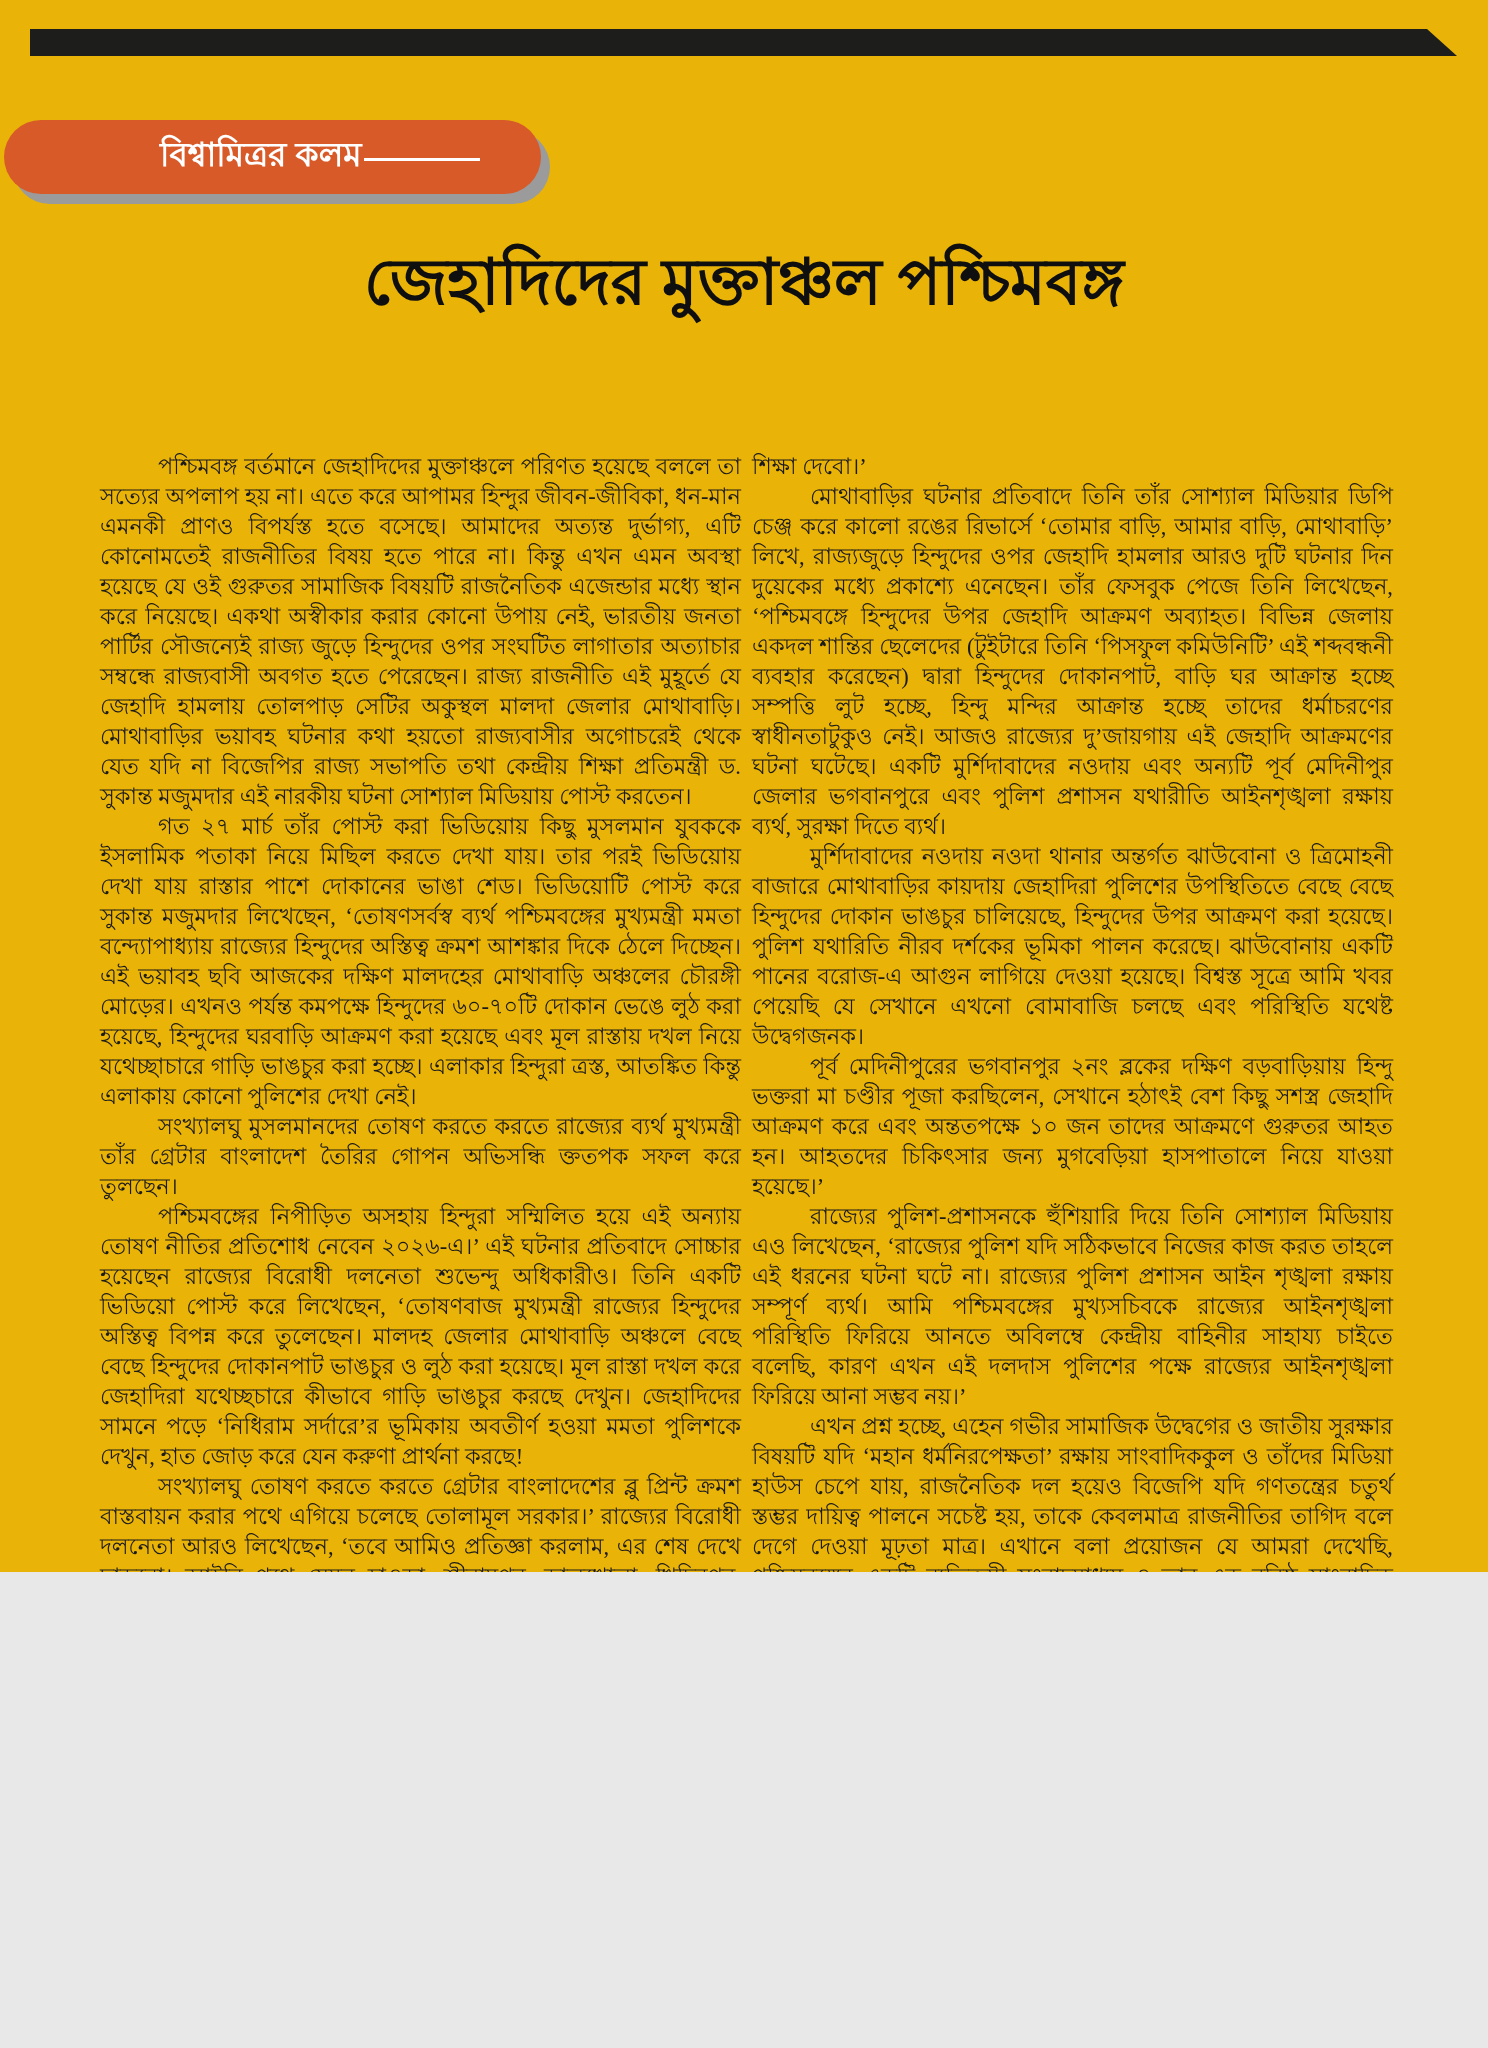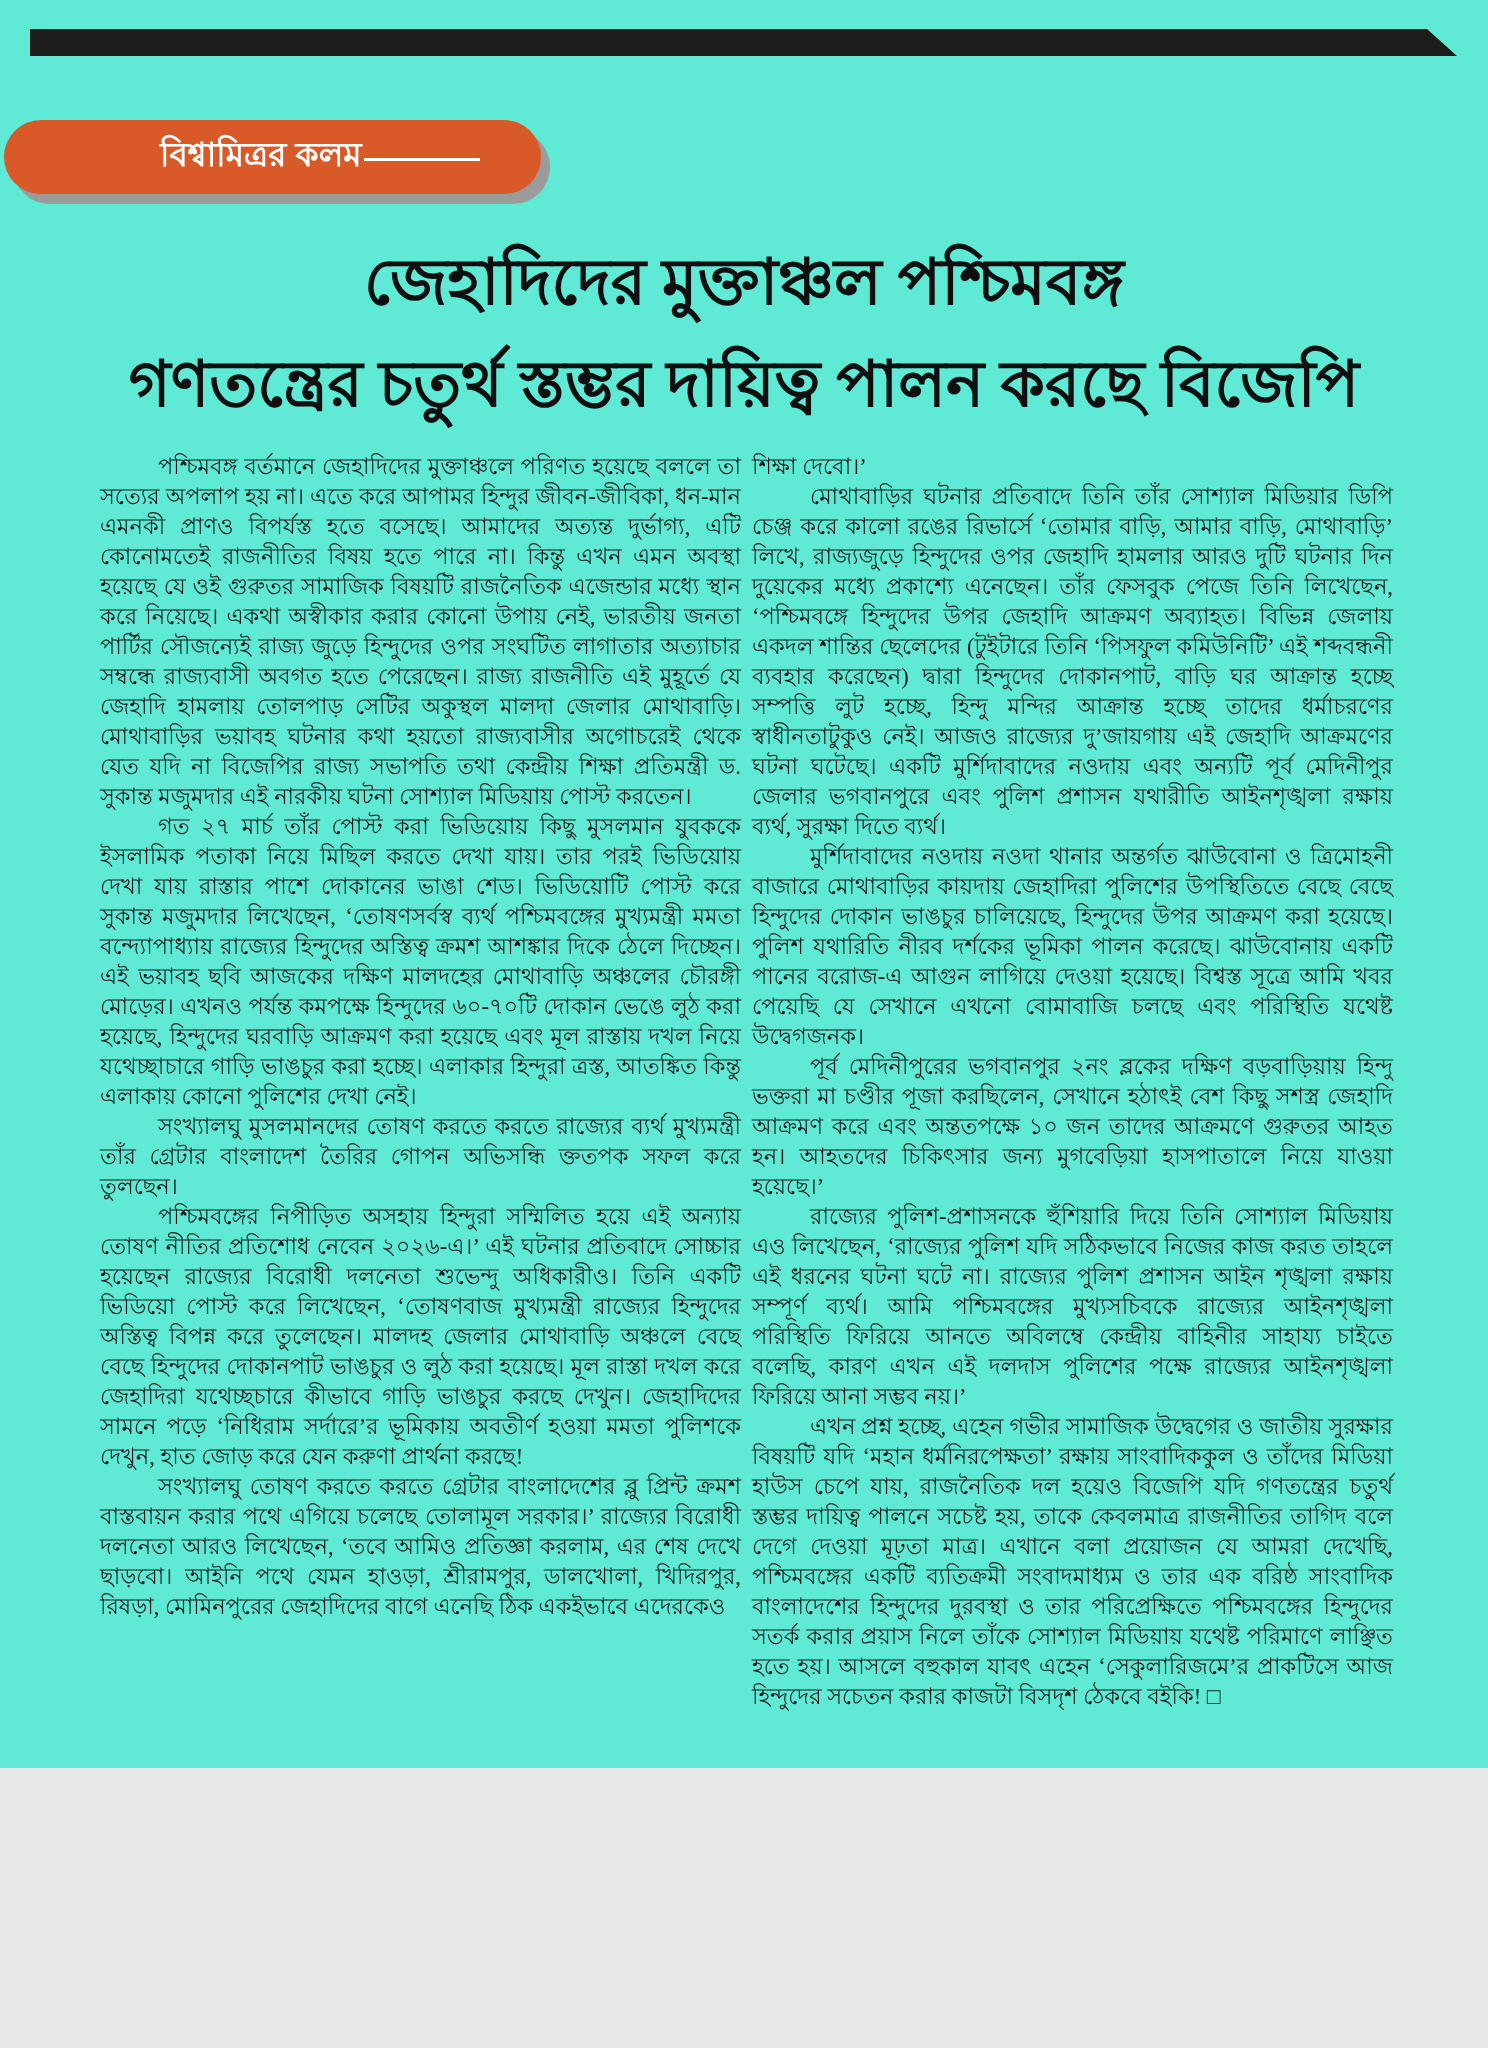--- a/index.html
+++ b/index.html
@@ -4,23 +4,23 @@
 <title>Magazine Page</title>
 <style>
   html, body {
     margin: 0;
     padding: 0;
     background: #e8e8e8;
   }
   .page {
     position: relative;
     width: 1488px;
-    height: 1768px;
+    height: 1572px;
     margin: 0 auto;
-    background: #5eead4;
+    background: #eab308;
     overflow: hidden;
     font-family: "Liberation Serif", "DejaVu Serif", serif;
     color: #1b1b1b;
     text-decoration: underline;
   }
 
   
   .top-rule {
     position: absolute;
     left: 30px;
@@ -147,21 +147,20 @@
 
   <div class="top-rule"></div>
 
   <div class="column-tab">
     <span class="tab-text">বিশ্বামিত্রর কলম</span>
     <span class="tab-dash"></span>
   </div>
 
   <h1 class="headline">
     <span class="hl-line">জেহাদিদের মুক্তাঞ্চল পশ্চিমবঙ্গ</span>
-    <span class="hl-line">গণতন্ত্রের চতুর্থ স্তম্ভর দায়িত্ব পালন করছে বিজেপি</span>
   </h1>
 
   <div class="col col-left">
     <p>পশ্চিমবঙ্গ বর্তমানে জেহাদিদের মুক্তাঞ্চলে পরিণত হয়েছে বললে তা সত্যের অপলাপ হয় না। এতে করে আপামর হিন্দুর জীবন-জীবিকা, ধন-মান এমনকী প্রাণও বিপর্যস্ত হতে বসেছে। আমাদের অত্যন্ত দুর্ভাগ্য, এটি কোনোমতেই রাজনীতির বিষয় হতে পারে না। কিন্তু এখন এমন অবস্থা হয়েছে যে ওই গুরুতর সামাজিক বিষয়টি রাজনৈতিক এজেন্ডার মধ্যে স্থান করে নিয়েছে। একথা অস্বীকার করার কোনো উপায় নেই, ভারতীয় জনতা পার্টির সৌজন্যেই রাজ্য জুড়ে হিন্দুদের ওপর সংঘটিত লাগাতার অত্যাচার সম্বন্ধে রাজ্যবাসী অবগত হতে পেরেছেন। রাজ্য রাজনীতি এই মুহূর্তে যে জেহাদি হামলায় তোলপাড় সেটির অকুস্থল মালদা জেলার মোথাবাড়ি। মোথাবাড়ির ভয়াবহ ঘটনার কথা হয়তো রাজ্যবাসীর অগোচরেই থেকে যেত যদি না বিজেপির রাজ্য সভাপতি তথা কেন্দ্রীয় শিক্ষা প্রতিমন্ত্রী ড. সুকান্ত মজুমদার এই নারকীয় ঘটনা সোশ্যাল মিডিয়ায় পোস্ট করতেন।</p>
     <p>গত ২৭ মার্চ তাঁর পোস্ট করা ভিডিয়োয় কিছু মুসলমান যুবককে ইসলামিক পতাকা নিয়ে মিছিল করতে দেখা যায়। তার পরই ভিডিয়োয় দেখা যায় রাস্তার পাশে দোকানের ভাঙা শেড। ভিডিয়োটি পোস্ট করে সুকান্ত মজুমদার লিখেছেন, ‘তোষণসর্বস্ব ব্যর্থ পশ্চিমবঙ্গের মুখ্যমন্ত্রী মমতা বন্দ্যোপাধ্যায় রাজ্যের হিন্দুদের অস্তিত্ব ক্রমশ আশঙ্কার দিকে ঠেলে দিচ্ছেন। এই ভয়াবহ ছবি আজকের দক্ষিণ মালদহের মোথাবাড়ি অঞ্চলের চৌরঙ্গী মোড়ের। এখনও পর্যন্ত কমপক্ষে হিন্দুদের ৬০-৭০টি দোকান ভেঙে লুঠ করা হয়েছে, হিন্দুদের ঘরবাড়ি আক্রমণ করা হয়েছে এবং মূল রাস্তায় দখল নিয়ে যথেচ্ছাচারে গাড়ি ভাঙচুর করা হচ্ছে। এলাকার হিন্দুরা ত্রস্ত, আতঙ্কিত কিন্তু এলাকায় কোনো পুলিশের দেখা নেই।</p>
     <p>সংখ্যালঘু মুসলমানদের তোষণ করতে করতে রাজ্যের ব্যর্থ মুখ্যমন্ত্রী তাঁর গ্রেটার বাংলাদেশ তৈরির গোপন অভিসন্ধি ক্ততপক সফল করে তুলছেন।</p>
     <p>পশ্চিমবঙ্গের নিপীড়িত অসহায় হিন্দুরা সম্মিলিত হয়ে এই অন্যায় তোষণ নীতির প্রতিশোধ নেবেন ২০২৬-এ।’ এই ঘটনার প্রতিবাদে সোচ্চার হয়েছেন রাজ্যের বিরোধী দলনেতা শুভেন্দু অধিকারীও। তিনি একটি ভিডিয়ো পোস্ট করে লিখেছেন, ‘তোষণবাজ মুখ্যমন্ত্রী রাজ্যের হিন্দুদের অস্তিত্ব বিপন্ন করে তুলেছেন। মালদহ জেলার মোথাবাড়ি অঞ্চলে বেছে বেছে হিন্দুদের দোকানপাট ভাঙচুর ও লুঠ করা হয়েছে। মূল রাস্তা দখল করে জেহাদিরা যথেচ্ছচারে কীভাবে গাড়ি ভাঙচুর করছে দেখুন। জেহাদিদের সামনে পড়ে ‘নিধিরাম সর্দারে’র ভূমিকায় অবতীর্ণ হওয়া মমতা পুলিশকে দেখুন, হাত জোড় করে যেন করুণা প্রার্থনা করছে!</p>
     <p>সংখ্যালঘু তোষণ করতে করতে গ্রেটার বাংলাদেশের ব্লু প্রিন্ট ক্রমশ বাস্তবায়ন করার পথে এগিয়ে চলেছে তোলামূল সরকার।’ রাজ্যের বিরোধী দলনেতা আরও লিখেছেন, ‘তবে আমিও প্রতিজ্ঞা করলাম, এর শেষ দেখে ছাড়বো। আইনি পথে যেমন হাওড়া, শ্রীরামপুর, ডালখোলা, খিদিরপুর, রিষড়া, মোমিনপুরের জেহাদিদের বাগে এনেছি ঠিক একইভাবে এদেরকেও</p>
   </div>
 

